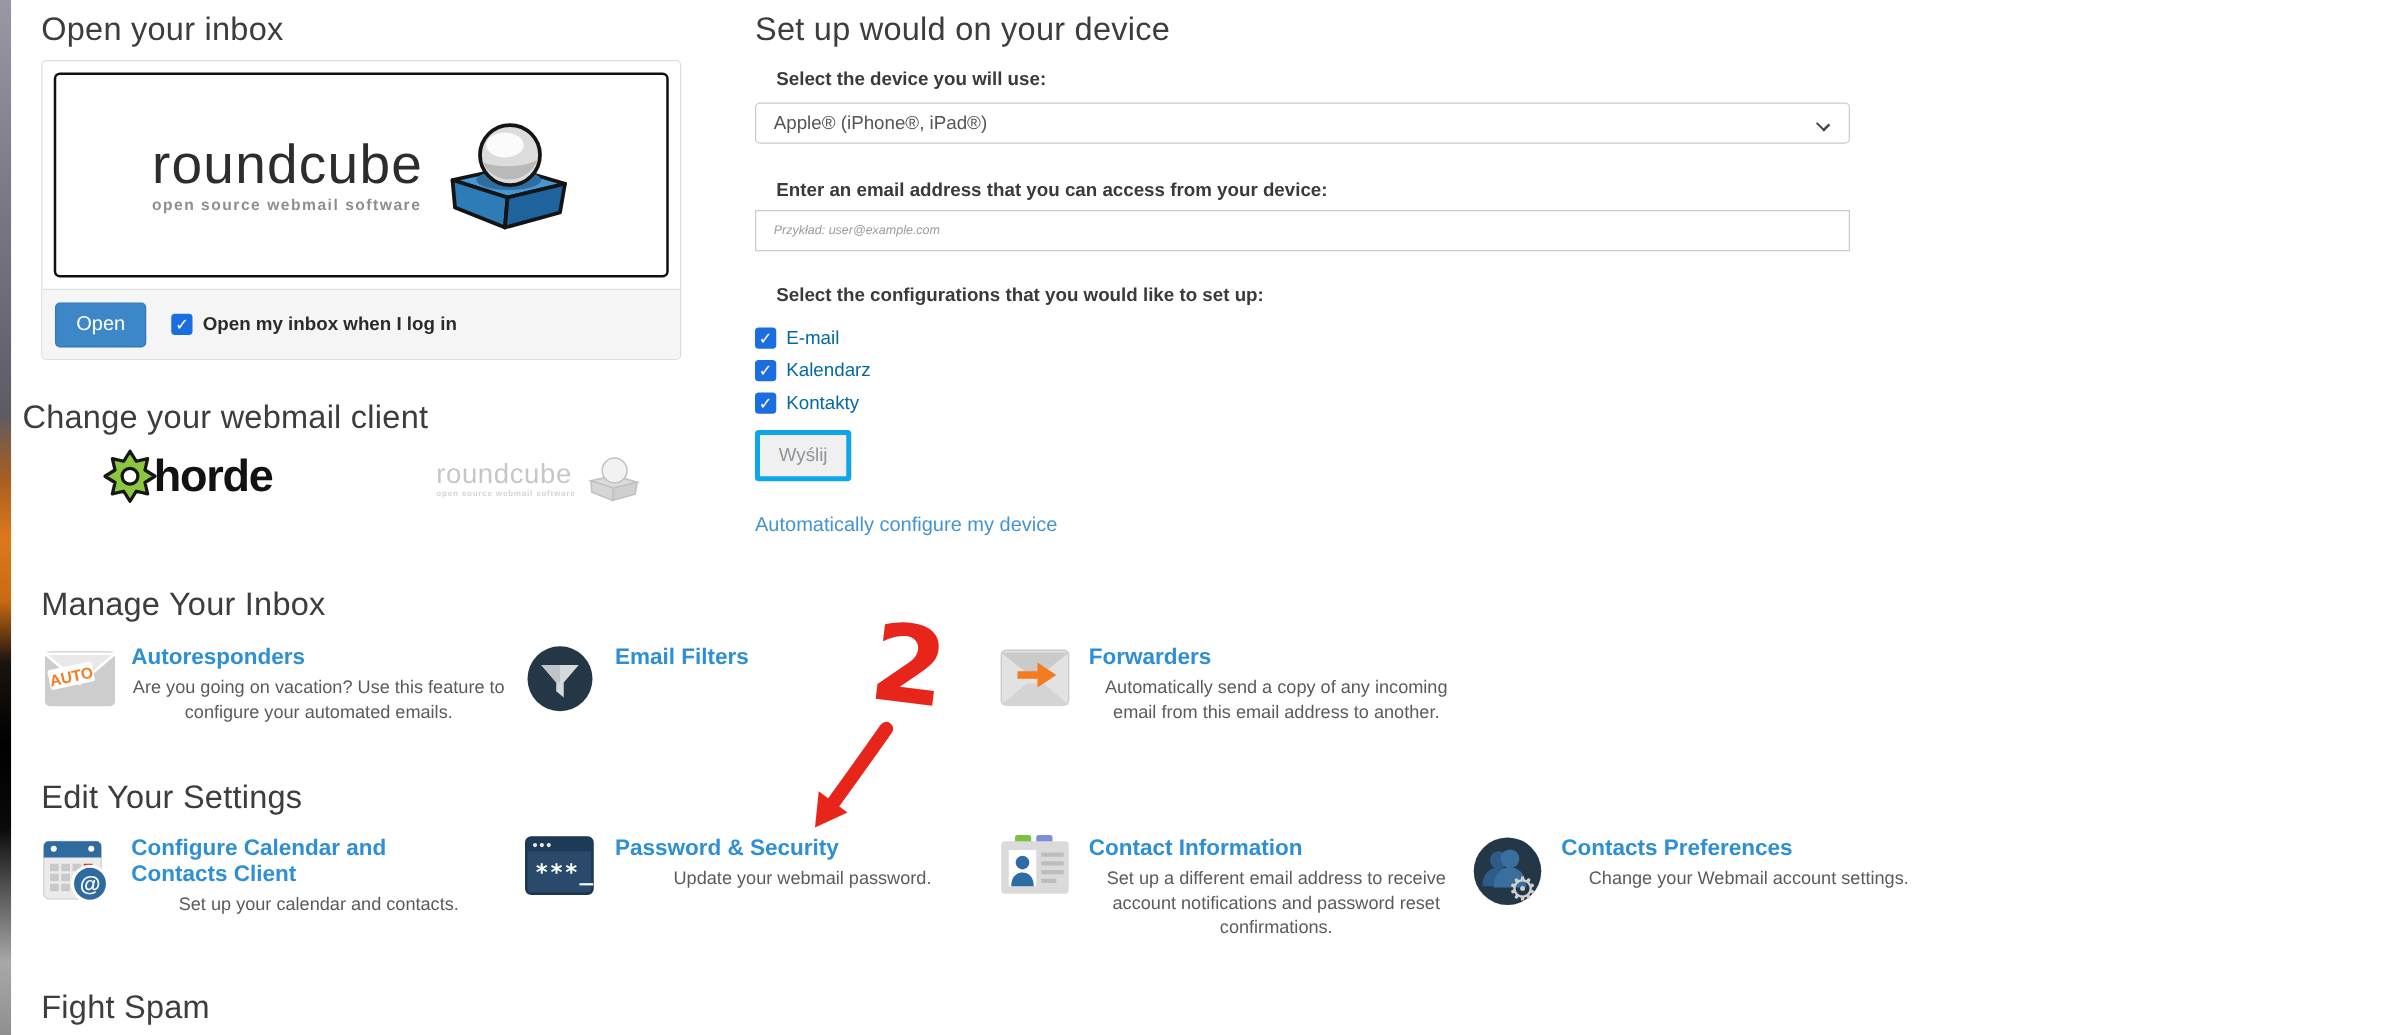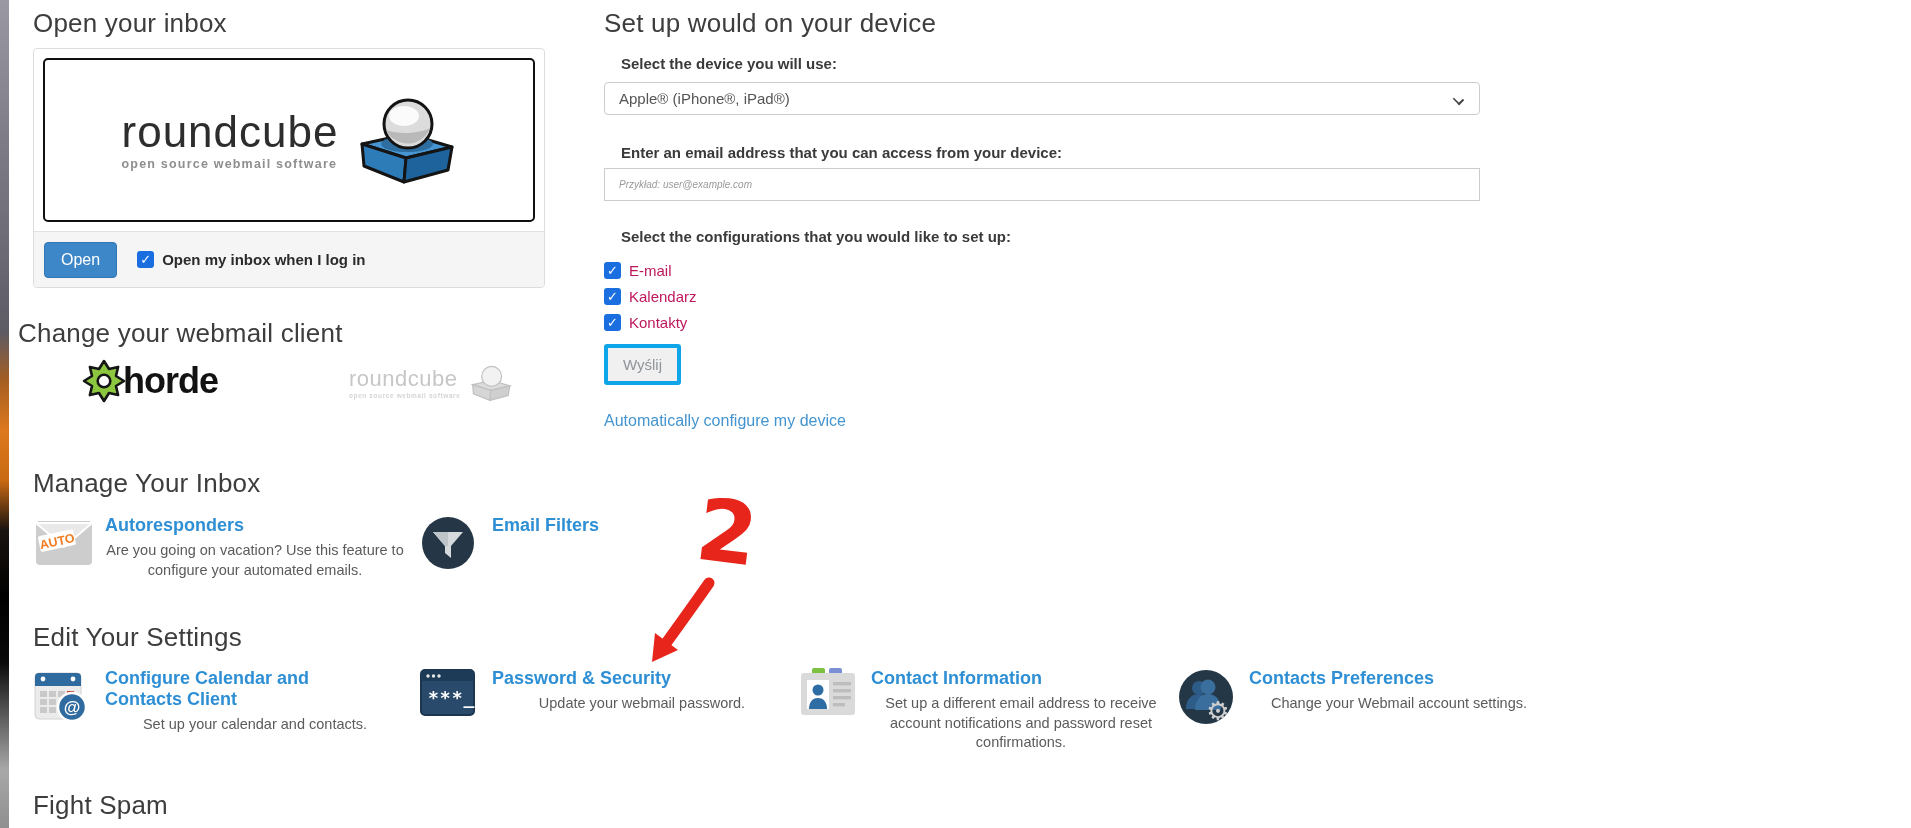--- a/index.html
+++ b/index.html
@@ -49,21 +49,21 @@
   .field-label { position:absolute; left:0; font-size:15px; font-weight:bold; color:#3a3a3a;margin-left:17px; }
   #device-select { position:absolute; left:0; top:82px; width:876px; height:33px;
     border:1px solid #ccc; border-radius:4px; background:#fff; display:flex; align-items:center;
     padding:0 14px; font-size:15px; color:#555; cursor:pointer; }
   .chev { position:absolute; right:16px; top:12px; width:9px; height:9px;
     border-right:2px solid #444; border-bottom:2px solid #444; transform:rotate(45deg) scale(1,.8); }
   #email-input { position:absolute; left:0; top:168px; width:876px; height:33px;
     border:1px solid #ccc; border-radius:0; padding:0 14px; font-size:10px; color:#333;
     font-family:inherit; }
   #email-input::placeholder { color:#9a9a9a; font-style:italic; }
-  .cfg-row { position:absolute; left:0; font-size:15px; color:#be185d; }
+  .cfg-row { position:absolute; left:0; font-size:15px; color:#0369a1; }
   #btn-wyslij { position:absolute; left:0; top:344px; background:#f0f0f0; border:4px solid #0ea5e9;
     border-radius:3px; color:#8f959b; font-size:15px; padding:8px 15px; cursor:pointer; font-family:inherit; }
   #auto-link { position:absolute; left:0; top:412px; font-size:16px; color:#4394d0;
     text-decoration:none; cursor:pointer; }
 
   
   #manage-title { position:absolute; left:24px; top:468px; }
   #edit-title   { position:absolute; left:24px; top:622px; }
   #spam-title   { position:absolute; left:24px; top:790px; }
   .feat { position:absolute; width:372px; cursor:pointer; }
@@ -192,20 +192,32 @@
     <svg class="ficon" width="56" height="56" viewBox="0 0 56 56">
       <circle cx="28" cy="28" r="26" fill="#253746"></circle>
       <polygon points="13,17 43,17 31,31 31,43 25,38 25,31" fill="#d6d9dc"></polygon>
       <polygon points="13,17 28,17 28,31 25,31" fill="#bfc4c9"></polygon>
     </svg>
     <div class="ftxt">
       <a class="ftitle">Email Filters</a>
     </div>
   </div>
 
+  <div class="feat" id="feat-forwarders">
+    <svg class="ficon" width="60" height="54" viewBox="0 0 60 54">
+      <rect x="2" y="5" width="54" height="44" rx="4" fill="#e2e2e2" stroke="#c6c6c6"></rect>
+      <polygon points="2,7 29,29 56,7" fill="#cacaca"></polygon>
+      <polygon points="2,49 22,32 36,32 56,49" fill="#d4d4d4"></polygon>
+      <polygon points="15,22 31,22 31,15 46,25 31,35 31,28 15,28" fill="#f47b20"></polygon>
+    </svg>
+    <div class="ftxt">
+      <a class="ftitle">Forwarders</a>
+      <div class="fdesc">Automatically send a copy of any incoming email from this email address to another.</div>
+    </div>
+  </div>
 
   <h2 class="sec" id="edit-title">Edit Your Settings</h2>
 
   <div class="feat" id="feat-calendar">
     <svg class="ficon" width="58" height="58" viewBox="0 0 58 58">
       <rect x="2" y="5" width="46" height="46" rx="4" fill="#ebebeb" stroke="#d2d2d2"></rect>
       <path d="M2,9 a4,4 0 0 1 4,-4 h38 a4,4 0 0 1 4,4 v9 h-46 z" fill="#2f6b9e"></path>
       <circle cx="10" cy="11" r="2.4" fill="#fff"></circle>
         <circle cx="40" cy="11" r="2.4" fill="#fff"></circle>
       <g fill="#c9c9c9">

